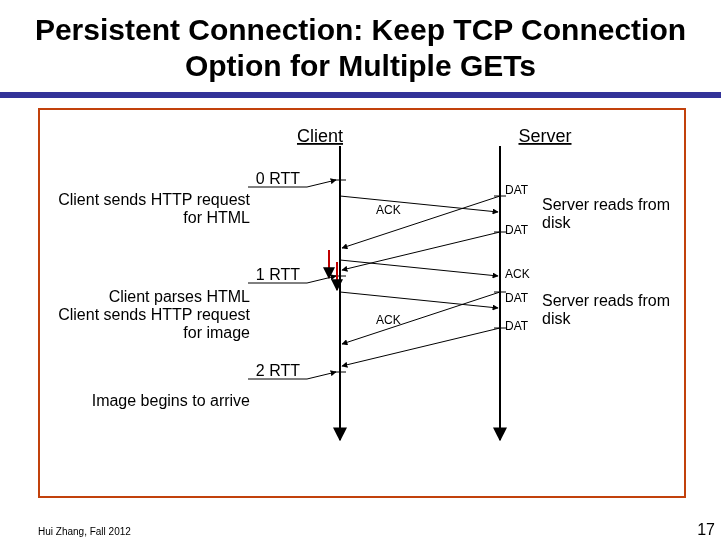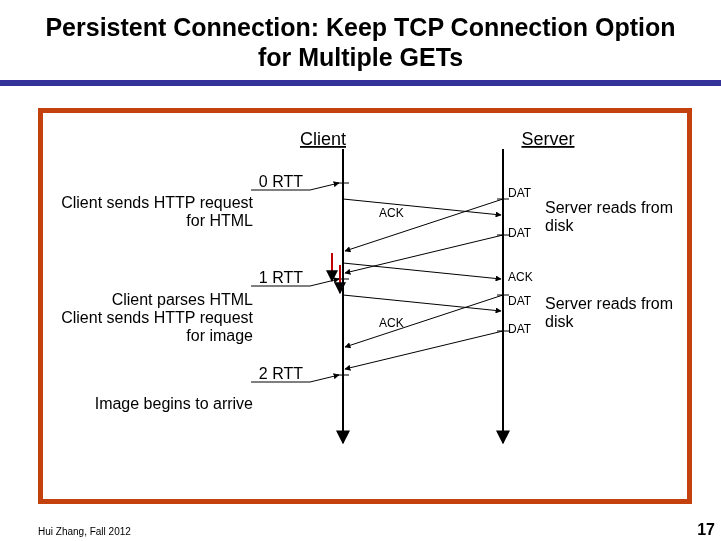--- a/index.html
+++ b/index.html
@@ -7,52 +7,52 @@
     padding: 0;
     width: 721px;
     height: 541px;
     font-family: Arial, Helvetica, sans-serif;
     position: relative;
     background: #fff;
     overflow: hidden;
   }
   .slide-title {
     font-weight: bold;
-    font-size: 25px;
+    font-size: 30px;
     text-align: center;
     padding: 12px 30px 6px 30px;
     line-height: 1.2;
   }
   .sep-bar {
     height: 6px;
     width: 100%;
     background: #333399;
     margin-top: 2px;
   }
   .diagram-box {
-    border: 5px solid #c2410c;
+    border: 2px solid #c2410c;
     position: absolute;
     left: 38px;
     top: 108px;
     width: 644px;
     height: 386px;
   }
   .footer {
     position: absolute;
     left: 38px;
     bottom: 4px;
     font-size: 10px;
     color: #000;
   }
   .pagenum {
     position: absolute;
     right: 6px;
     bottom: 2px;
     font-size: 16px;
-    font-weight: bold;
+    font-weight: normal;
   }
   svg { display: block; }
   .ul { text-decoration: underline; }
   .hdr { font-size: 18px; font-family: Arial, Helvetica, sans-serif; }
   .lbl { font-size: 16px; font-family: Arial, Helvetica, sans-serif; }
   .small { font-size: 12px; font-family: Arial, Helvetica, sans-serif; }
 </style>
 </head>
 <body>
 

